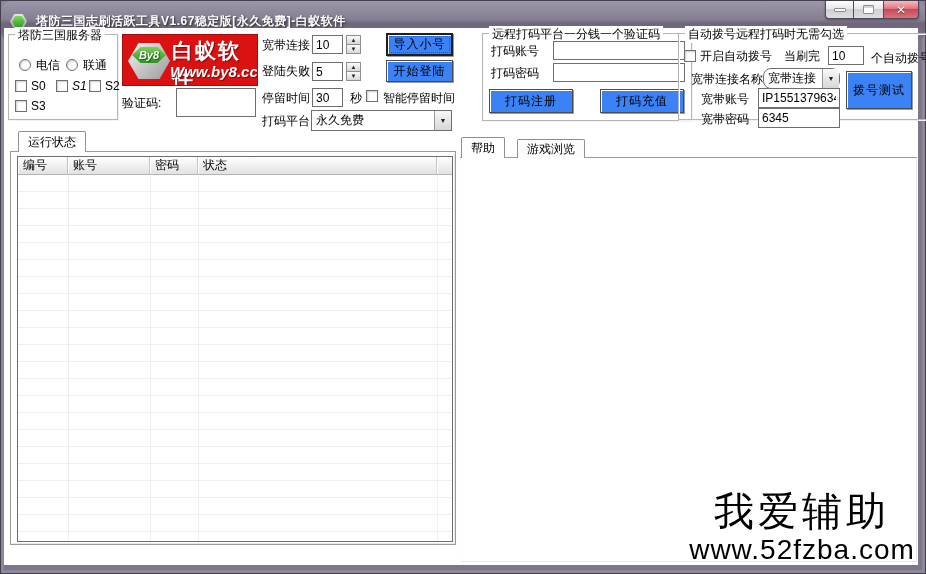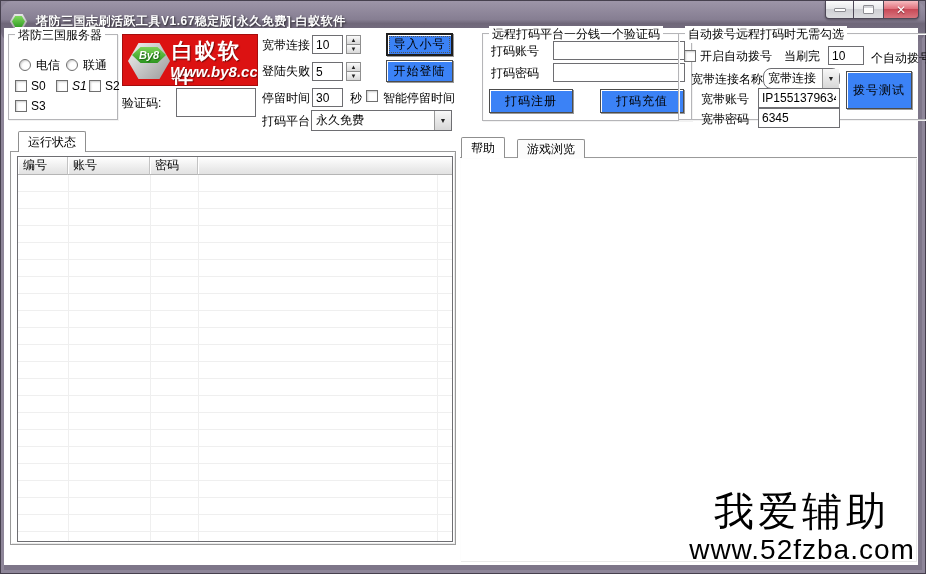--- a/index.html
+++ b/index.html
@@ -224,20 +224,21 @@
   </div>
 
   <div class="tab" style="left:18px;top:131px;height:21px;z-index:3;">运行状态</div>
   <div class="tabpage" style="left:10px;top:151px;width:446px;height:394px;z-index:1;"></div>
 
   <div class="listview" style="z-index:2;">
     <div class="lv-header">
       <div class="lv-h" style="width:50px;">编号</div>
       <div class="lv-h" style="width:82px;">账号</div>
       <div class="lv-h" style="width:48px;">密码</div>
+      <div class="lv-h" style="width:239px;">状态</div>
       <div class="lv-h" style="flex:1;border-right:none;"></div>
     </div>
     <div class="lv-body"></div>
     <div class="lv-vline" style="left:50px;"></div>
     <div class="lv-vline" style="left:132px;"></div>
     <div class="lv-vline" style="left:180px;"></div>
     <div class="lv-vline" style="left:419px;"></div>
   </div>
 
   <div class="tabpage" style="left:460px;top:157px;width:457px;height:405px;border-left:none;border-right:none;border-bottom:none;z-index:1;"></div>

